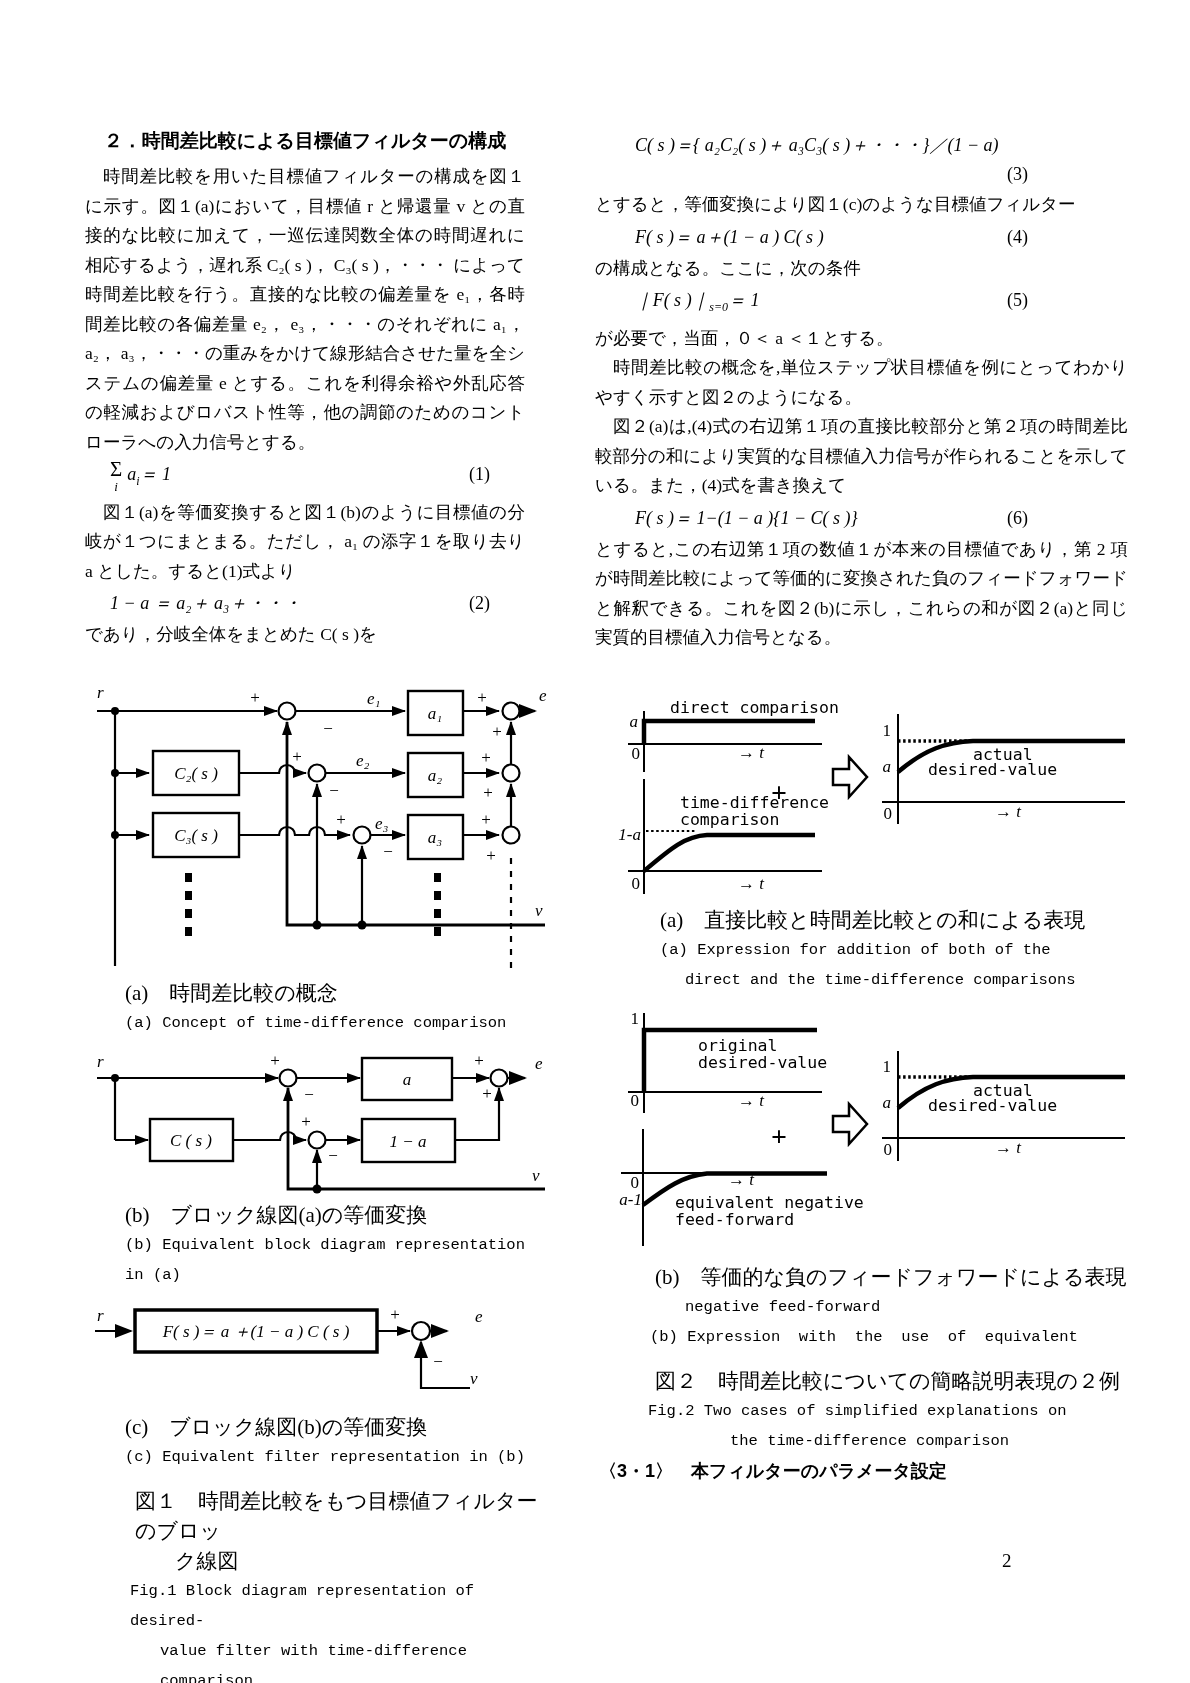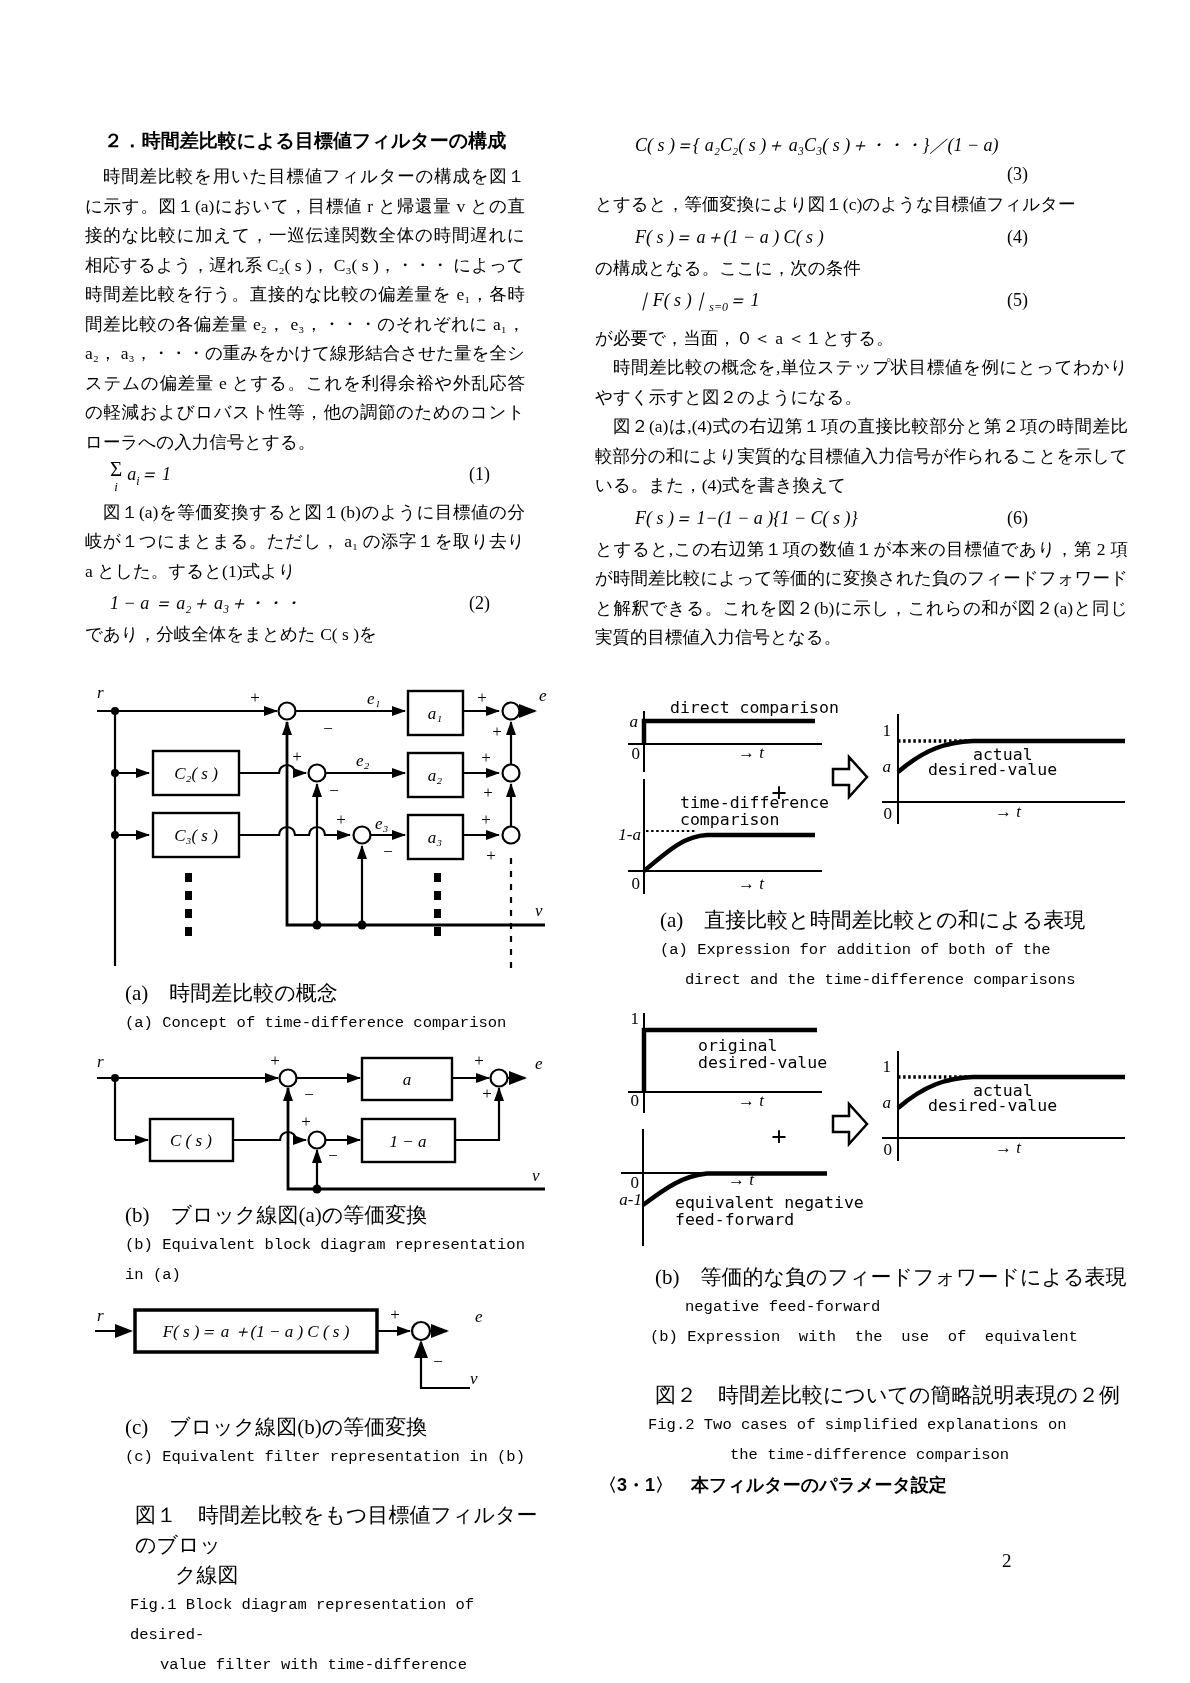--- a/index.html
+++ b/index.html
@@ -55,21 +55,21 @@
 .gr{display:block}
 .gr line,.gr path{stroke:#000;fill:none;stroke-width:2}
 .gr .thick{stroke-width:4.5}
 .gr .dotl{stroke-width:3.3;stroke-dasharray:2.5 2.6}
 .gr .dashl{stroke-dasharray:2.5 2.6}
 .gr text{font-family:"Liberation Serif","DejaVu Serif",serif;font-size:17px;fill:#000;stroke:none}
 .gr .mono-t{font-family:"DejaVu Sans Mono","Liberation Mono",monospace;font-size:16.5px}
 .gr .plus-big{font-size:28px;font-weight:bold;text-anchor:middle}
 .gr .ae{text-anchor:end}
 .gr .ab{fill:#fff;stroke:#000;stroke-width:2.5}
-.m8{margin-top:8px}.m12{margin-top:12px}.m16{margin-top:16px}.m6{margin-top:6px}.m4{}.m14{margin-top:28px}
+.m8{margin-top:8px}.m12{margin-top:12px}.m16{margin-top:16px}.m6{margin-top:6px}.m4{}.m14{margin-top:14px}
 </style>
 </head>
 <body>
 
 <svg width="0" height="0" style="position:absolute">
 <defs>
 <marker id="ah" markerUnits="userSpaceOnUse" markerWidth="14" markerHeight="10" refX="13" refY="5" orient="auto" viewBox="0 0 14 10">
 <path d="M0,0 L14,5 L0,10 Z"></path>
 </marker>
 <marker id="ahb" markerUnits="userSpaceOnUse" markerWidth="18" markerHeight="14" refX="16" refY="7" orient="auto" viewBox="0 0 18 14">

